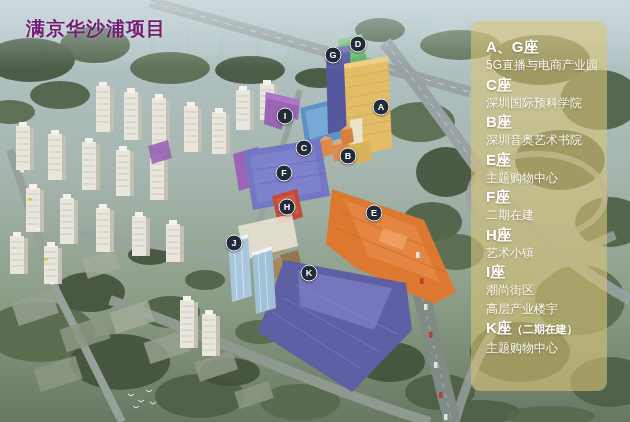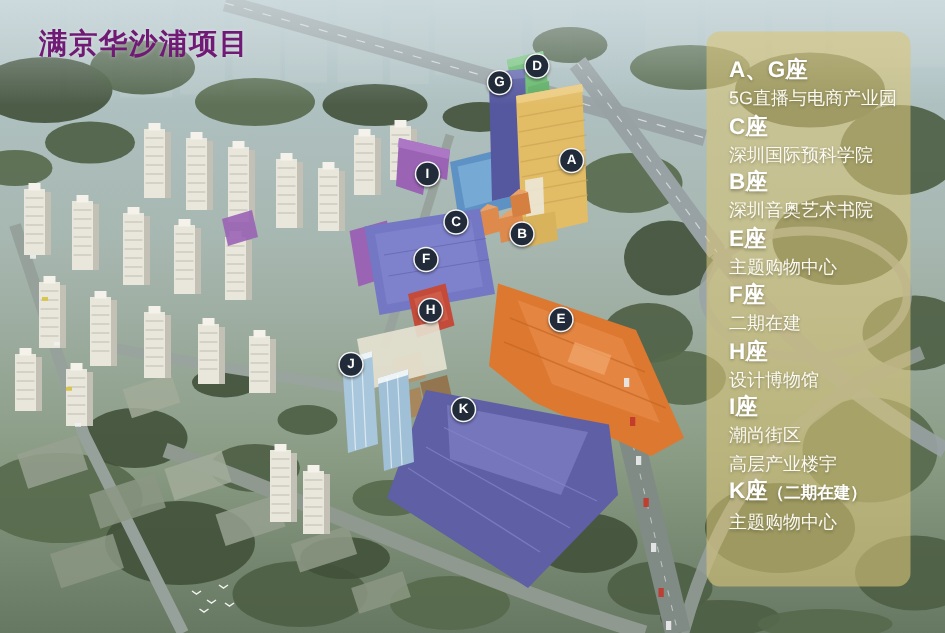--- a/index.html
+++ b/index.html
@@ -487,21 +487,21 @@
         <div class="legend-entry">
           <div class="legend-building"><span>E座</span></div>
           <div class="legend-desc">主题购物中心</div>
         </div>
         <div class="legend-entry">
           <div class="legend-building"><span>F座</span></div>
           <div class="legend-desc">二期在建</div>
         </div>
         <div class="legend-entry">
           <div class="legend-building"><span>H座</span></div>
-          <div class="legend-desc">设计博物馆</div>
+          <div class="legend-desc">艺术小镇</div>
         </div>
         <div class="legend-entry">
           <div class="legend-building"><span>I座</span></div>
           <div class="legend-desc">潮尚街区</div>
         </div>
         <div class="legend-entry">
           <div class="legend-desc">高层产业楼宇</div>
         </div>
         <div class="legend-entry">
           <div class="legend-building"><span>K座</span><span class="suffix">（二期在建）</span></div>

